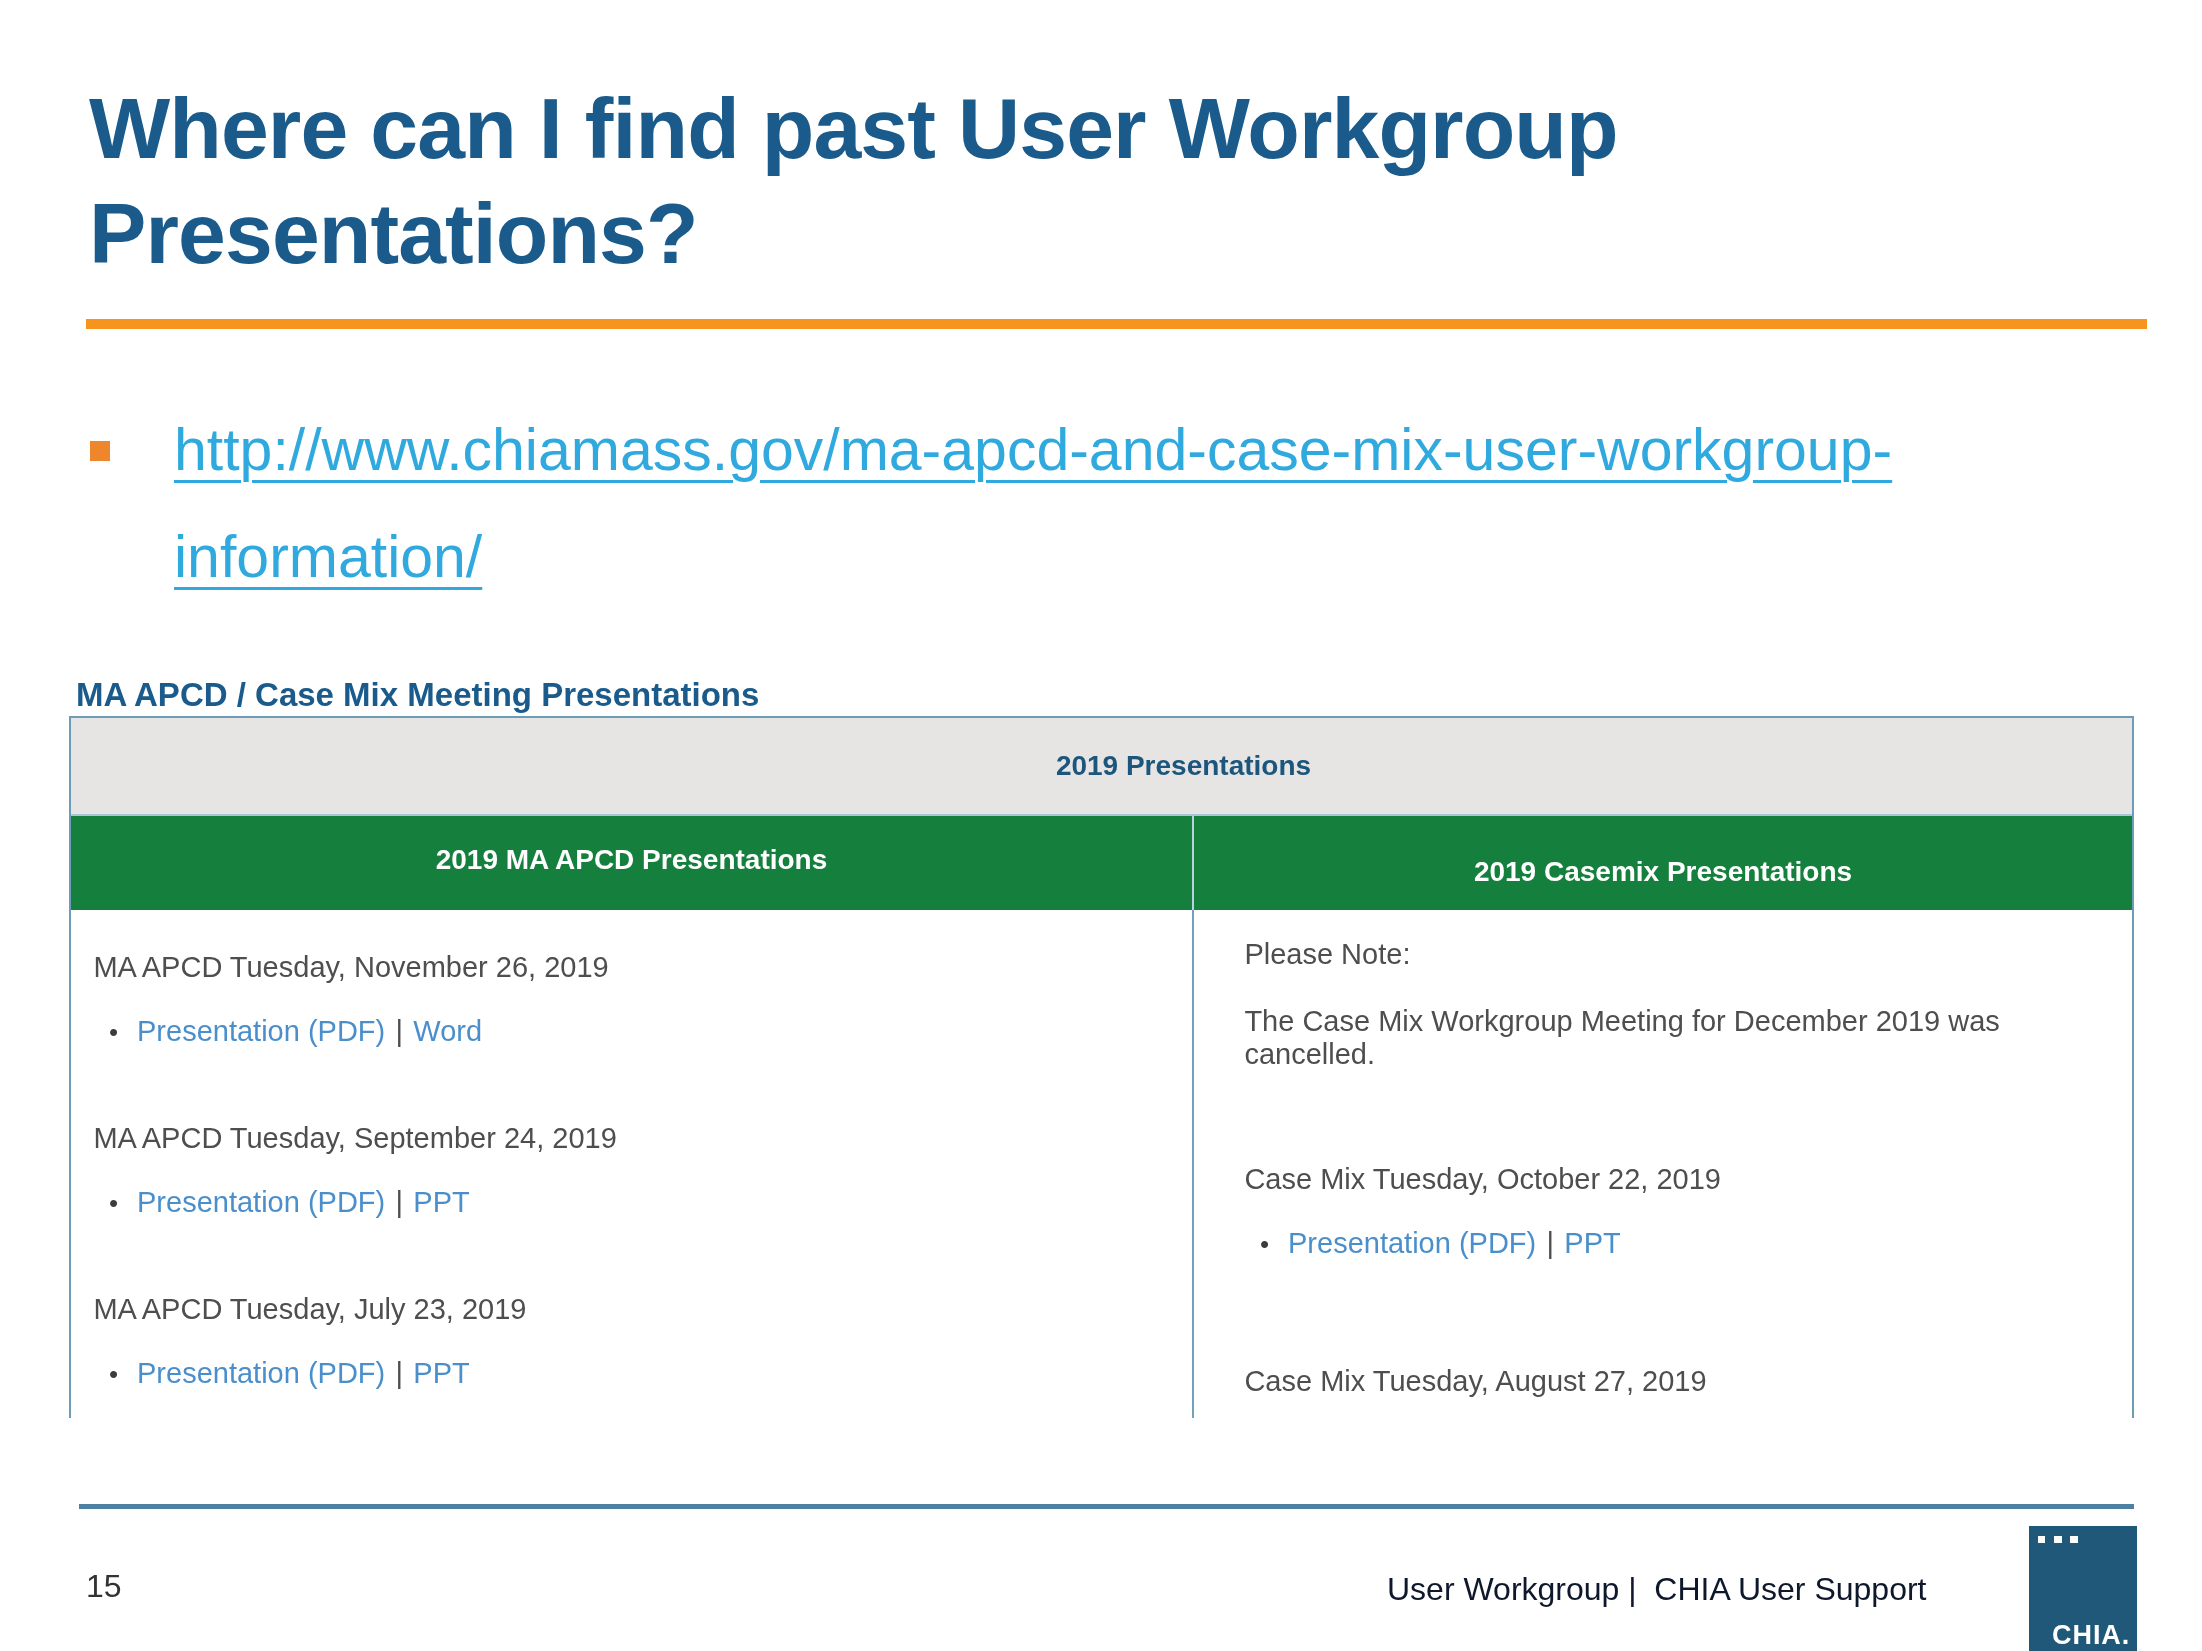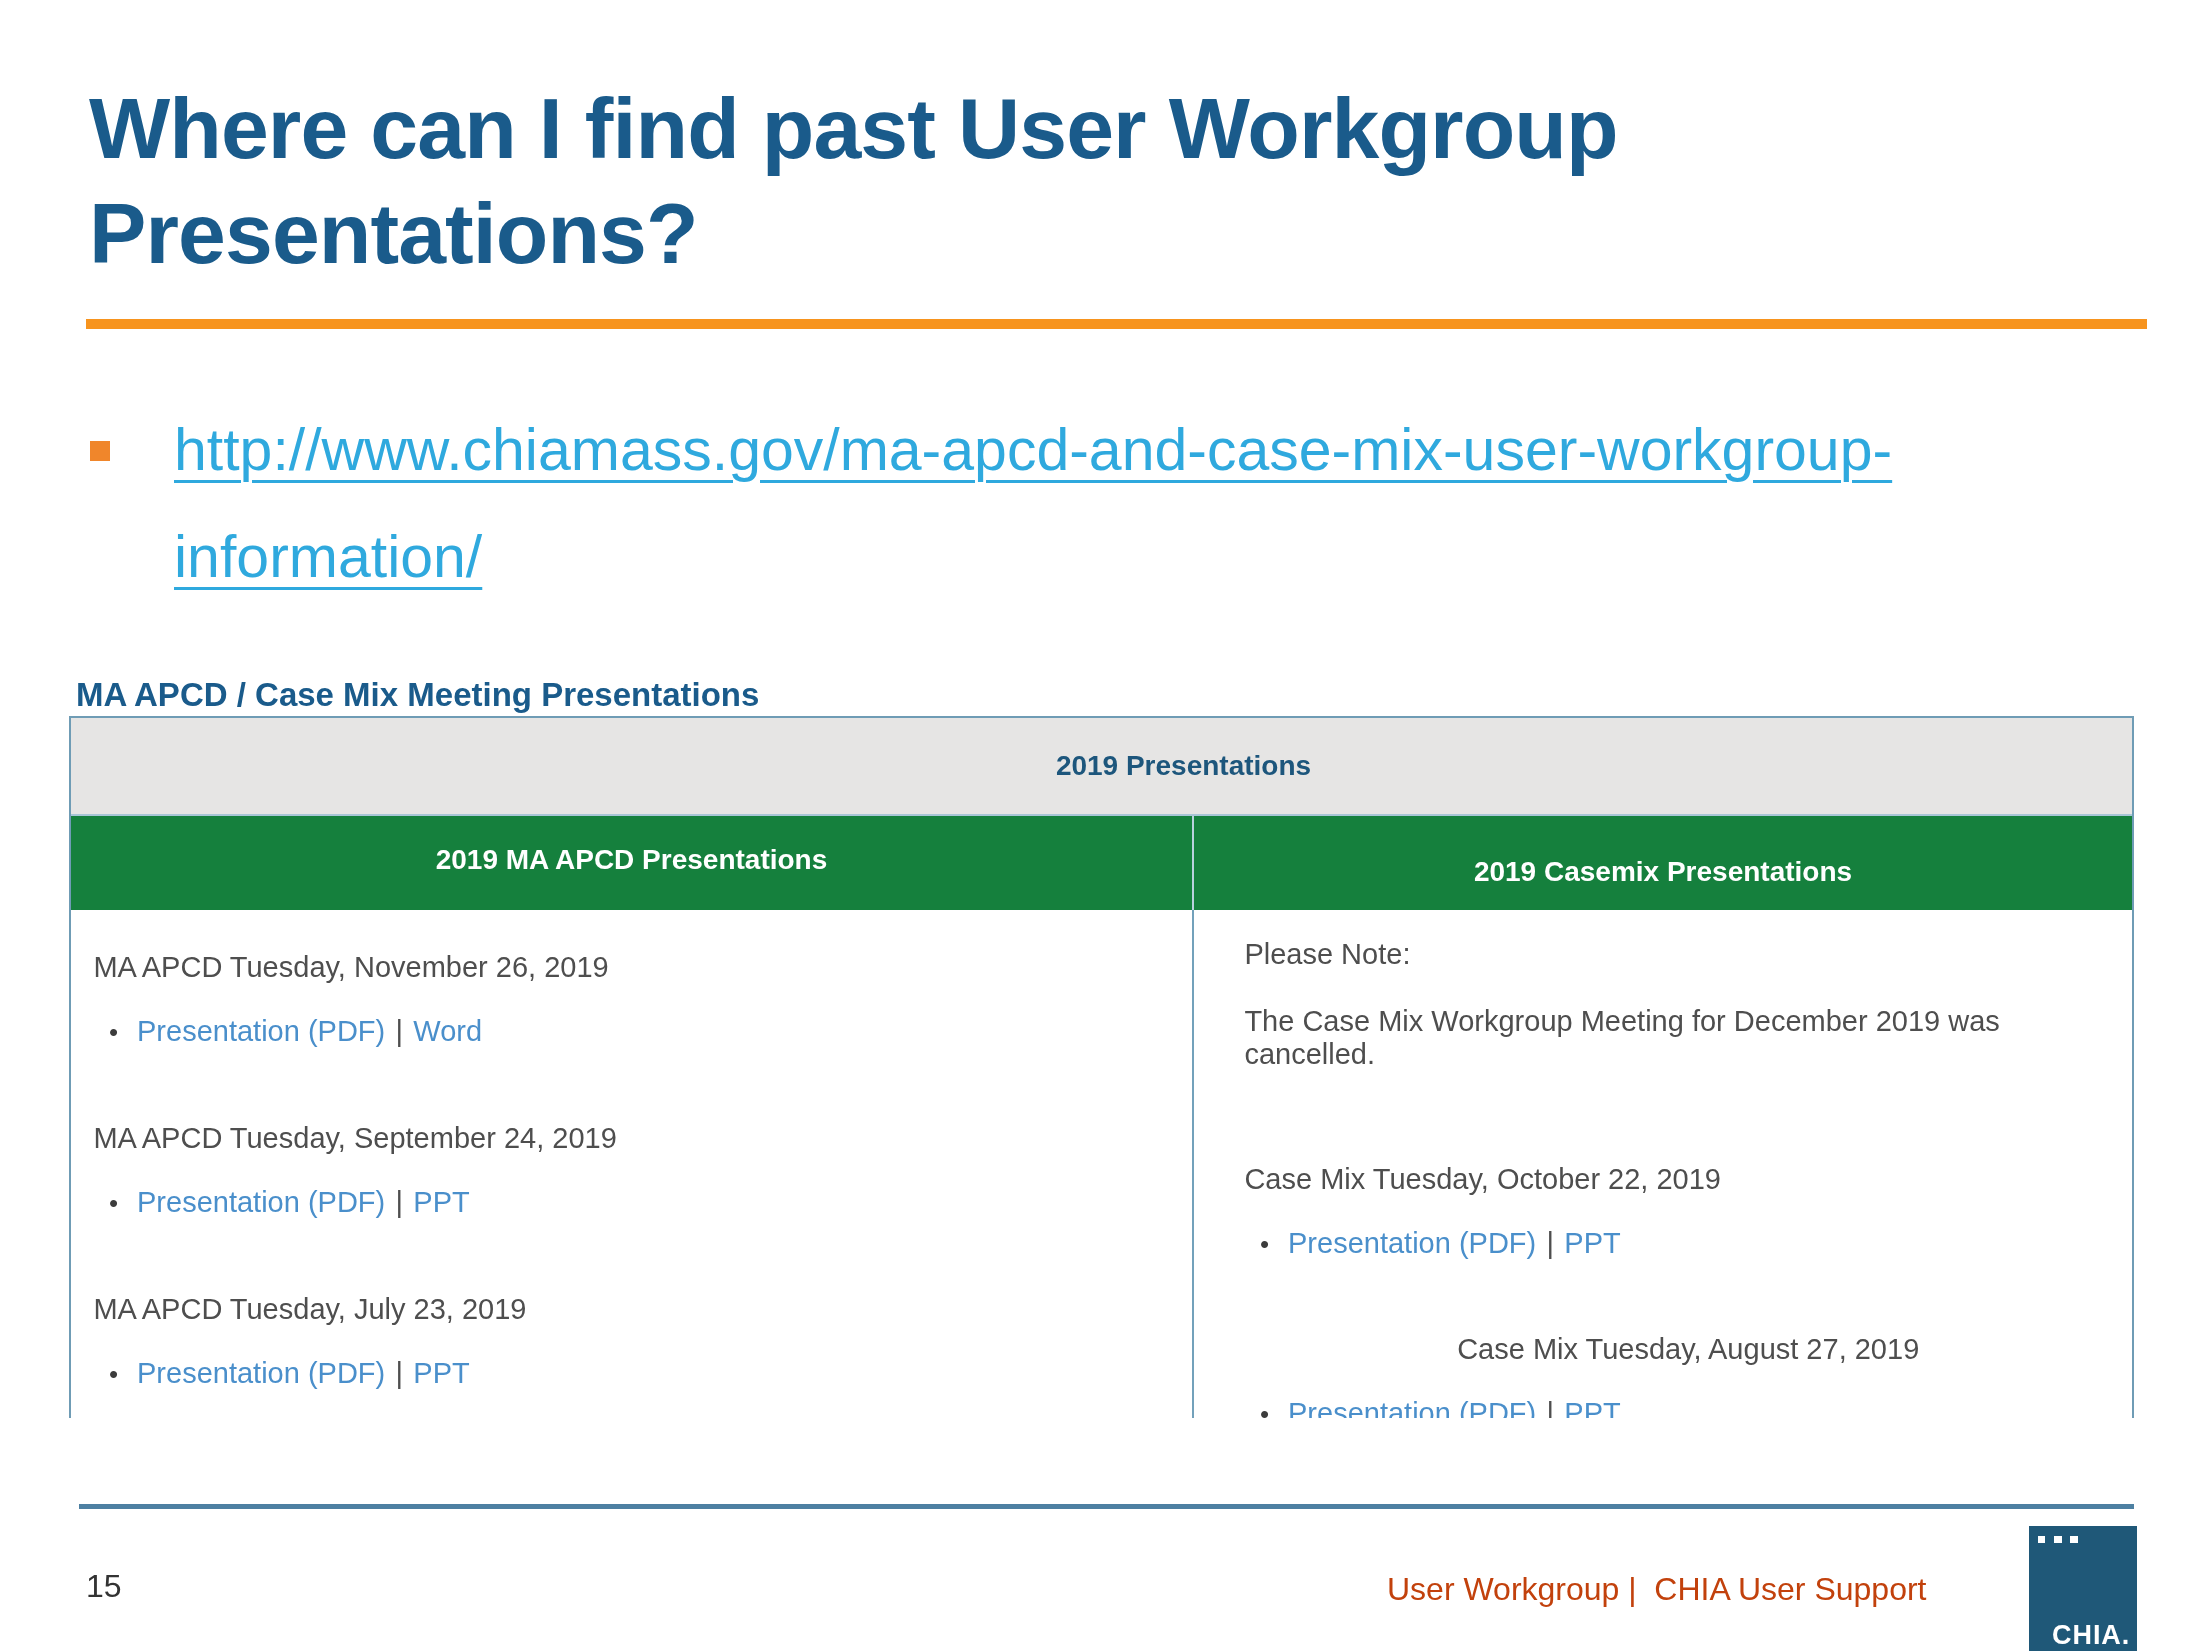--- a/index.html
+++ b/index.html
@@ -35,26 +35,26 @@
   .bcell.bleft{width:1123px;border-right:2.6px solid #73A1BB;padding:40px 0 0 22.4px;}
   .bcell.bright{flex:1;padding:27.5px 0 0 22.4px;}
   .pdate{line-height:34px;}
   .links-line{margin-top:31px;padding-left:15.5px;display:flex;align-items:baseline;}
   .dot{color:#3C3C3C;font-size:26px;margin-right:19px;}
   .tlink{color:#4A8FCB;text-decoration:none;cursor:pointer;}
   .sep{color:#4E4E4E;margin:0 10.3px;}
   .entry2{margin-top:73px;}
   .note-body{margin-top:34px;}
   .r-entry1{margin-top:91px;}
-  .r-entry2{margin-top:72px;text-align:center;}
+  .r-entry2{margin-top:104px;}
 
   
   .footer-rule{position:absolute;left:79px;top:1504px;width:2055px;height:5.2px;background:#4D80A2;}
   .page-num{position:absolute;left:86px;top:1568px;font-size:32px;color:#333333;}
-  .footer-text{position:absolute;left:1387px;top:1571px;font-size:32px;color:#c2410c;white-space:pre;}
+  .footer-text{position:absolute;left:1387px;top:1571px;font-size:32px;color:#0f172a;white-space:pre;}
   .chia-logo{position:absolute;left:2029px;top:1526px;width:108px;height:134px;background:#1F5878;}
   .logo-dots{position:absolute;left:8.6px;top:9.5px;display:flex;}
   .logo-dots i{display:block;width:7.7px;height:7.7px;background:#ffffff;margin-right:8.6px;}
   .logo-word{position:absolute;right:6.9px;bottom:8.6px;color:#ffffff;font-weight:bold;
              font-size:27px;letter-spacing:0.9px;}
 </style>
 </head>
 <body>
 
 <div class="slide">

